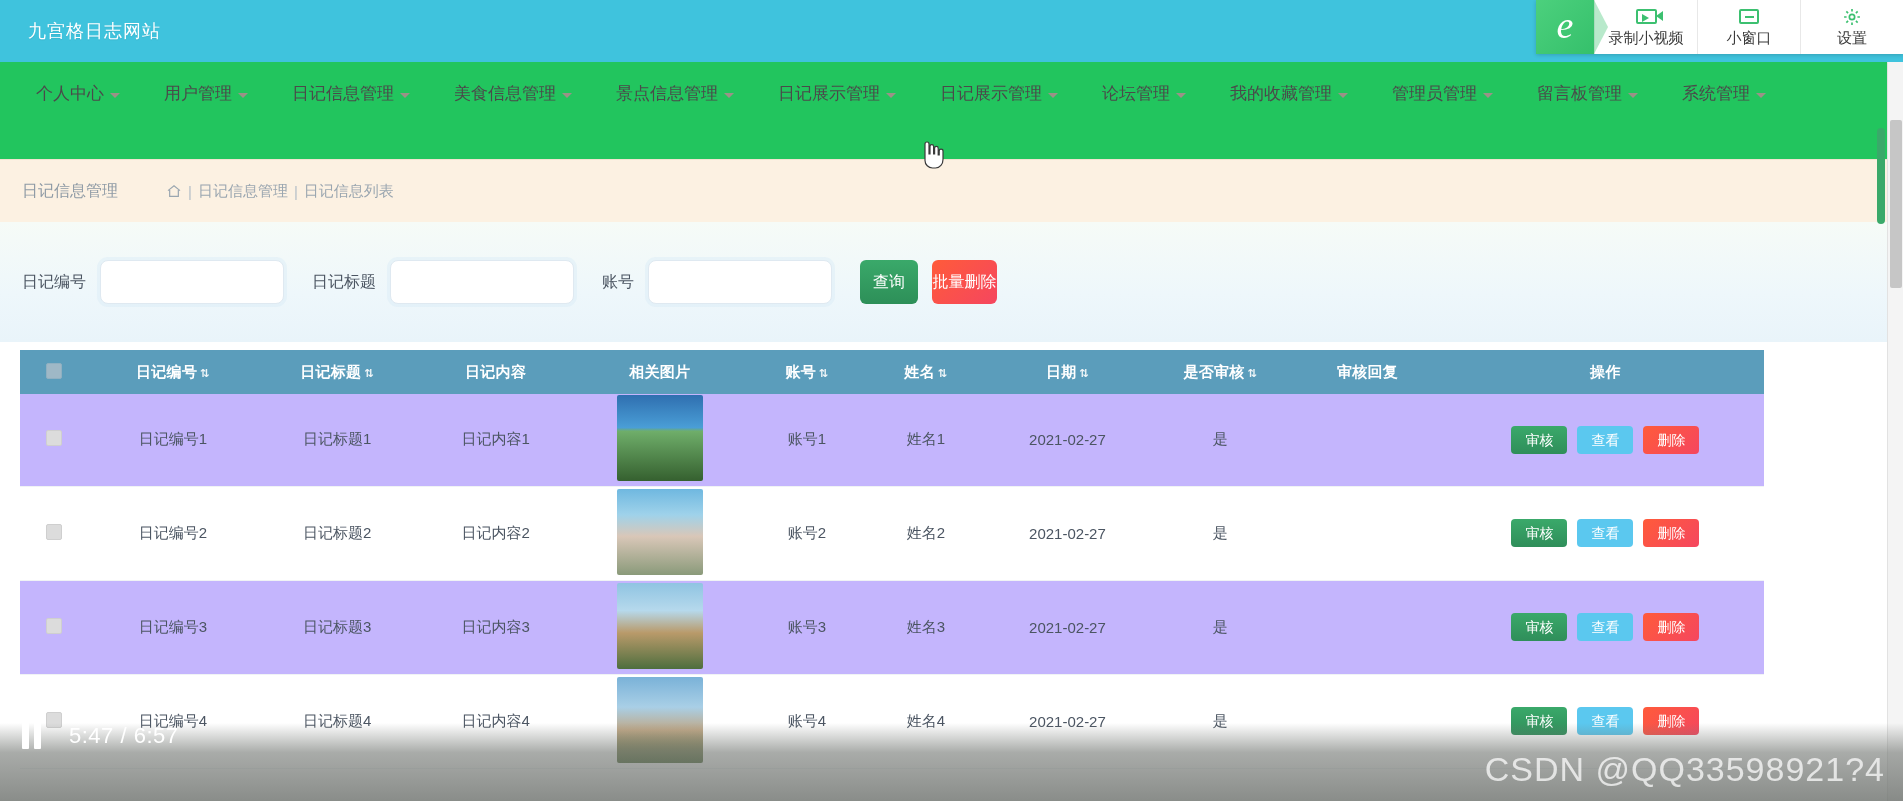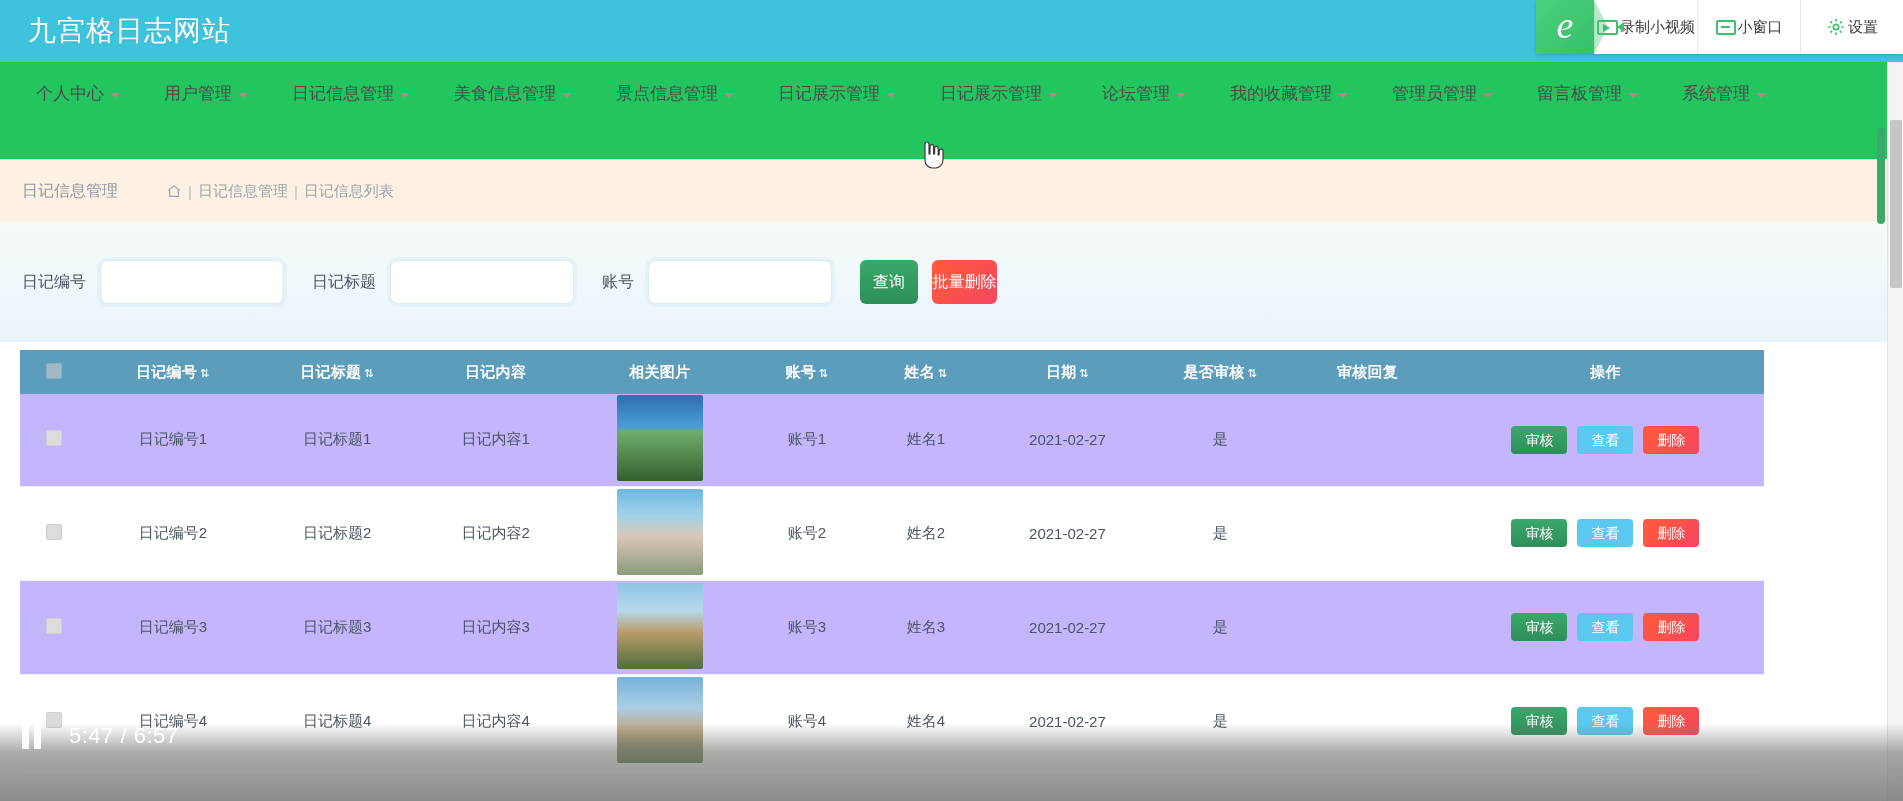--- a/index.html
+++ b/index.html
@@ -11,21 +11,21 @@
   }
   #app { position: relative; width: 1903px; height: 801px; overflow: hidden; }
 
   
   .topbar {
     position: absolute; top: 0; left: 0; width: 1903px; height: 62px;
     background: #3fc3dd;
     display: flex; align-items: center;
   }
   .site-title {
-    color: #ffffff; font-size: 28px; letter-spacing: 1px;
+    color: #ffffff; font-size: 18px; letter-spacing: 1px;
     margin-left: 28px; font-weight: 400;
     text-shadow: 0 1px 1px rgba(0,0,0,0.08);
   }
 
   
   .recorder {
     position: absolute; top: 0; right: 0; height: 54px;
     display: flex; align-items: stretch;
     background: #ffffff;
     box-shadow: 0 1px 4px rgba(0,0,0,0.18);
@@ -39,21 +39,21 @@
     color: #ffffff; font-size: 38px; font-family: "Liberation Serif", serif;
     font-style: italic; line-height: 1; transform: translateY(-2px);
   }
   .rec-logo:after {
     content: ""; position: absolute; right: -14px; top: 0;
     border-left: 14px solid #35c06b;
     border-top: 27px solid transparent; border-bottom: 27px solid transparent;
     opacity: .35;
   }
   .rec-item {
-    width: 103px; display: flex; flex-direction: row;
+    width: 103px; display: flex; flex-direction: column;
     align-items: center; justify-content: center; gap: 2px;
     border-left: 1px solid #e8e8e8; color: #3a3a3a; font-size: 15px;
   }
   .rec-item:first-of-type { border-left: none; }
   .rec-ico { height: 20px; display: flex; align-items: center; justify-content: center; }
   .ico-video {
     width: 21px; height: 15px; border: 2px solid #3cc070; border-radius: 2px;
     position: relative;
   }
   .ico-video:before {
@@ -451,14 +451,15 @@
     </svg>
   </div>
 
   <div class="player">
     <span class="pause-ico">
         <span></span>
         <span></span>
       </span>
     <span class="time">5:47 / 6:57</span>
   </div>
+  <div class="watermark">CSDN @QQ33598921?4</div>
 
 </div>
 
 </body></html>

